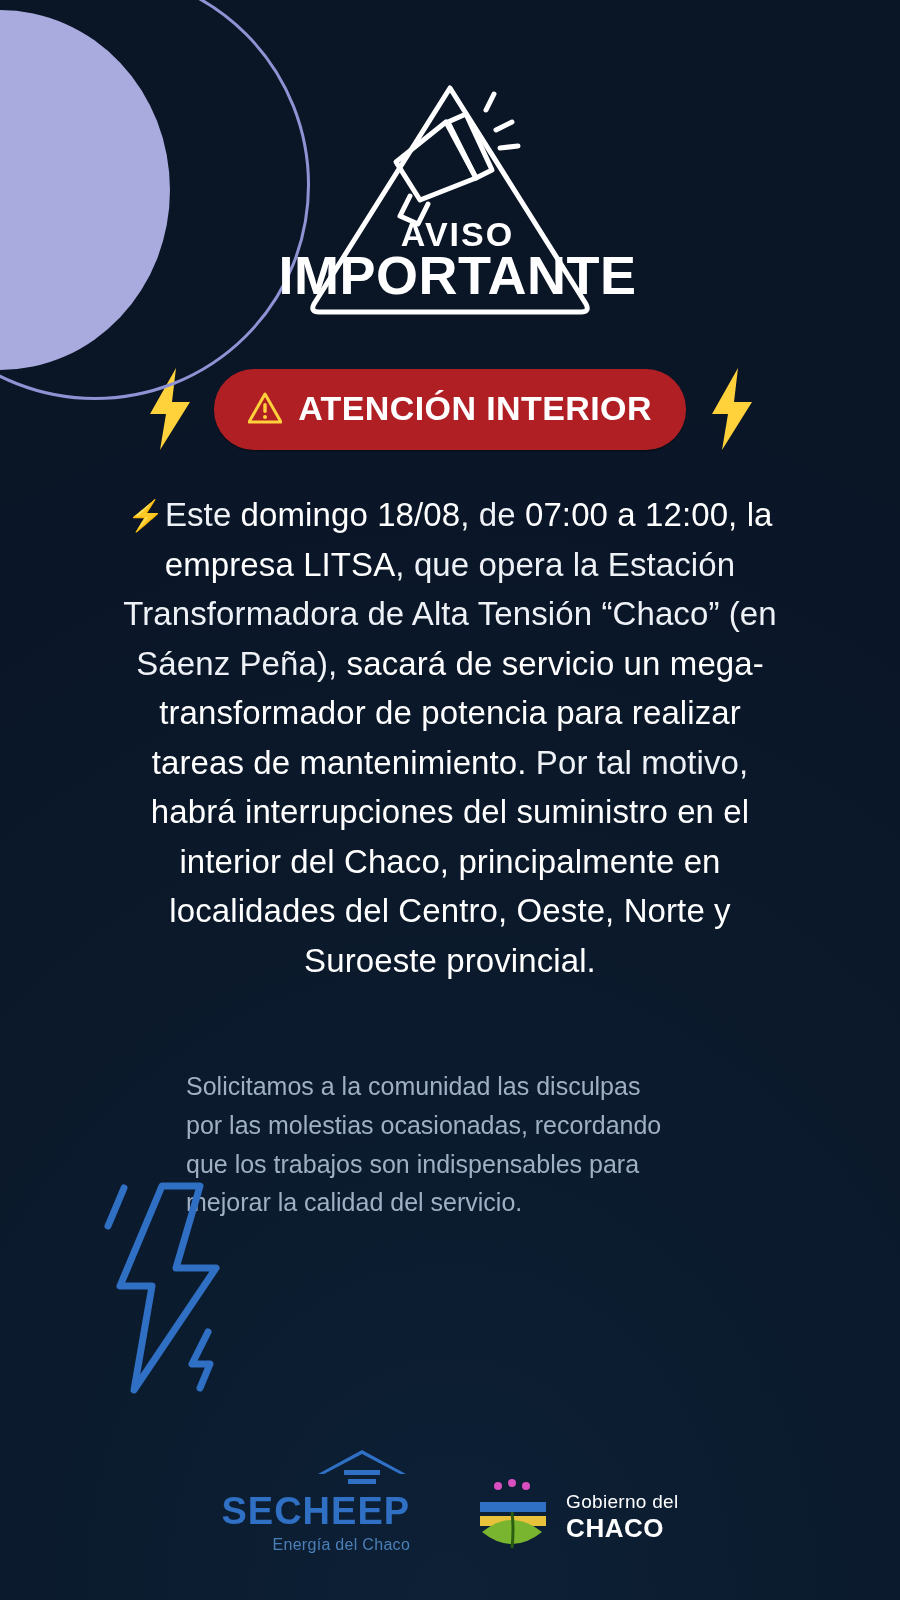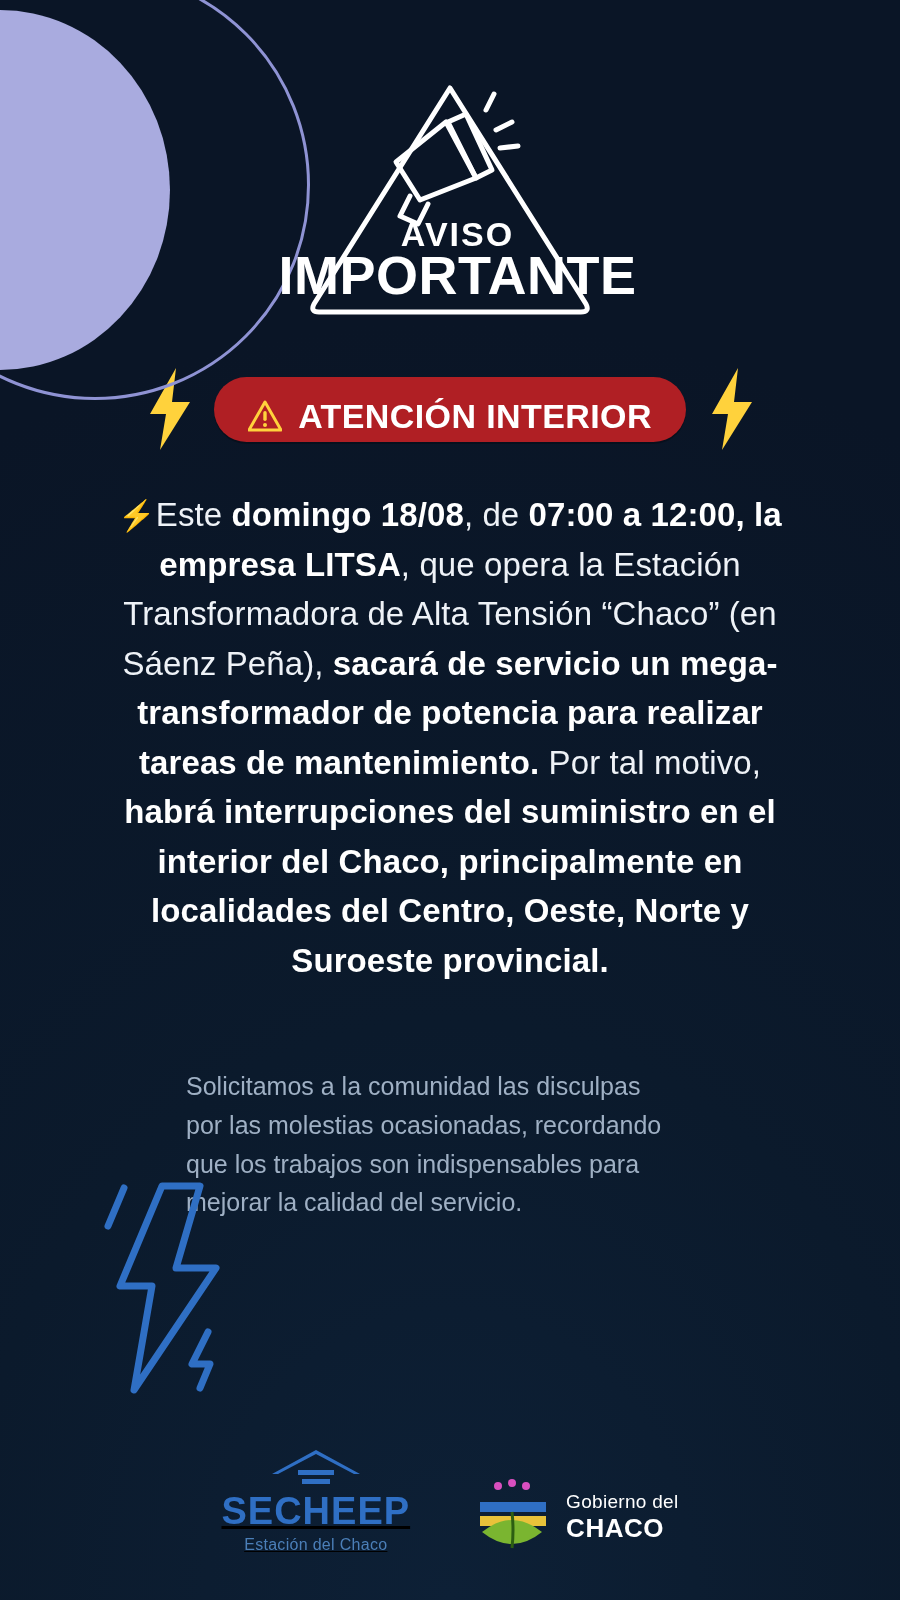--- a/index.html
+++ b/index.html
@@ -79,21 +79,21 @@
 
   
   .attention-row {
     margin-top:46px;
     display:flex; align-items:center; justify-content:center; gap:22px;
   }
   .bolt-yellow { width:46px; height:86px; flex:none; }
   .pill {
     background:#b01f24;
     border-radius:40px;
-    padding:20px 34px 6px;
+    padding:20px 34px 22px;
     display:flex; align-items:center; gap:16px;
     box-shadow:0 2px 0 rgba(0,0,0,0.25);
   }
   .pill .warn { width:34px; height:32px; flex:none; }
   .pill-label {
     color:#ffffff;
     font-size:34px;
     font-weight:bold;
     letter-spacing:0.4px;
     white-space:nowrap;
@@ -102,21 +102,21 @@
   
   .body-text {
     margin:38px auto 0;
     width:680px;
     text-align:center;
     color:#eef2f7;
     font-size:33px;
     line-height:1.5;
     letter-spacing:0.1px;
   }
-  .body-text b { font-weight:bold; color:#ffffff; }
+  .body-text b { font-weight:normal; color:#ffffff; }
   .inline-bolt { font-size:30px; }
 
   
   .note-row {
     margin:58px auto 0;
     width:720px;
     display:flex; align-items:flex-start; gap:20px;
     padding-left:96px;
   }
   .note-text {
@@ -126,21 +126,21 @@
     max-width:480px;
     margin-top:24px;
   }
 
   
   .logos {
     position:absolute;
     left:0; right:0; bottom:46px;
     display:flex; align-items:flex-end; justify-content:center; gap:62px;
   }
-  .secheep { text-align:center;text-decoration:underline; }
+  .secheep { text-align:right; }
   .secheep-name {
     color:#2f6fc4;
     font-size:38px;
     font-weight:bold;
     letter-spacing:1px;
     line-height:1;
   }
   .secheep-sub {
     margin-top:6px;
     color:#4b7fb8;
@@ -225,21 +225,21 @@
   </div>
 
   <div class="logos">
     <div class="secheep">
       <svg width="96" height="40" viewBox="0 0 96 40">
         <path d="M48 2 L92 26 L86 26 L48 6 L10 26 L4 26 Z" fill="#2f6fc4"></path>
         <rect x="30" y="22" width="36" height="5" fill="#2f6fc4"></rect>
         <rect x="34" y="31" width="28" height="5" fill="#2f6fc4"></rect>
       </svg>
       <div class="secheep-name">SECHEEP</div>
-      <div class="secheep-sub">Estación del Chaco</div>
+      <div class="secheep-sub">Energía del Chaco</div>
     </div>
 
     <div class="gob">
       <svg width="82" height="76" viewBox="0 0 82 76">
         <circle cx="26" cy="8" r="4" fill="#d94fbf"></circle>
         <circle cx="40" cy="5" r="4" fill="#d94fbf"></circle>
         <circle cx="54" cy="8" r="4" fill="#d94fbf"></circle>
         <path d="M8 24 H74 V34 H8 Z" fill="#2f6fc4"></path>
         <path d="M8 38 H74 V48 H8 Z" fill="#e8c23a"></path>
         <path d="M10 54 Q40 30 70 54 Q40 78 10 54 Z" fill="#7ab530"></path>

